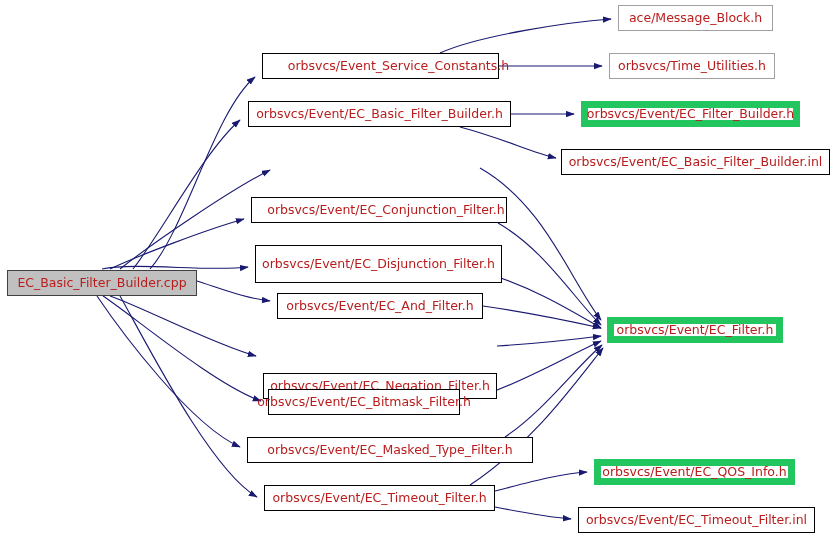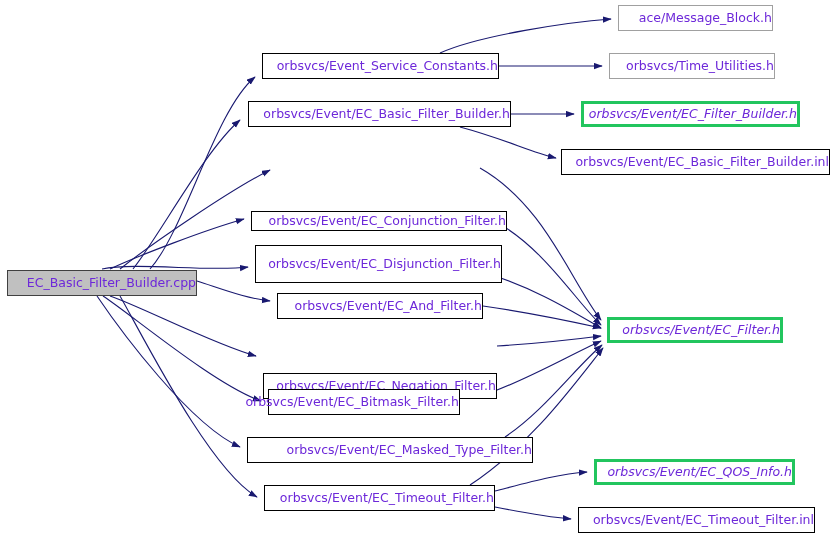--- a/index.html
+++ b/index.html
@@ -7,34 +7,34 @@
     position:relative;
     width:835px;height:539px;
     background:#ffffff;
     font-family:"DejaVu Sans","Liberation Sans",sans-serif;
     overflow:hidden;
   }
   svg.edges{position:absolute;left:0;top:0;width:835px;height:539px;}
   .node{
     position:absolute;
     box-sizing:border-box;
-    display:flex;align-items:center;justify-content:flex-end;
+    display:flex;align-items:center;justify-content:center;
     font-size:12.5px;
     line-height:1;
     white-space:nowrap;
-    color:#6d28d9;
+    color:#b91c1c;
     background:#ffffff;
     border:1px solid #000000;
     z-index:5;
   }
   .node.root{
     background:#c0c0c0;
     border:1px solid #404040;
   }
-  .node.red{ border:3px solid #22c55e;font-style:italic; }
+  .node.red{ border:7px solid #22c55e; }
   .node.gray{ border:1px solid #a0a0a0; }
   .node.black{ border:1px solid #000000; }
   .node span{pointer-events:none;}
 </style>
 </head>
 <body>
 
 <div id="canvas">
 
   <svg class="edges" viewBox="0 0 835 539" xmlns="http://www.w3.org/2000/svg">
@@ -89,21 +89,21 @@
     </div>
     <div class="node black" style="left: 248px; top: 101px; width: 263px; height: 26px;">
       <span>orbsvcs/Event/EC_Basic_Filter_Builder.h</span>
     </div>
     <div class="node red" style="left: 581px; top: 101px; width: 219px; height: 26px;">
       <span>orbsvcs/Event/EC_Filter_Builder.h</span>
     </div>
     <div class="node black" style="left: 561px; top: 149px; width: 269px; height: 26px;">
       <span>orbsvcs/Event/EC_Basic_Filter_Builder.inl</span>
     </div>
-    <div class="node black" style="left: 251px; top: 211px; width: 256px; height: 20px; padding-left: 14px;">
+    <div class="node black" style="left: 251px; top: 197px; width: 256px; height: 26px; padding-left: 14px;">
       <span>orbsvcs/Event/EC_Conjunction_Filter.h</span>
     </div>
     <div class="node black" style="left: 255px; top: 245px; width: 247px; height: 38px;">
       <span>orbsvcs/Event/EC_Disjunction_Filter.h</span>
     </div>
     <div class="node black" style="left: 277px; top: 293px; width: 206px; height: 26px;">
       <span>orbsvcs/Event/EC_And_Filter.h</span>
     </div>
     <div class="node red" style="left: 607px; top: 317px; width: 176px; height: 26px;">
       <span>orbsvcs/Event/EC_Filter.h</span>

